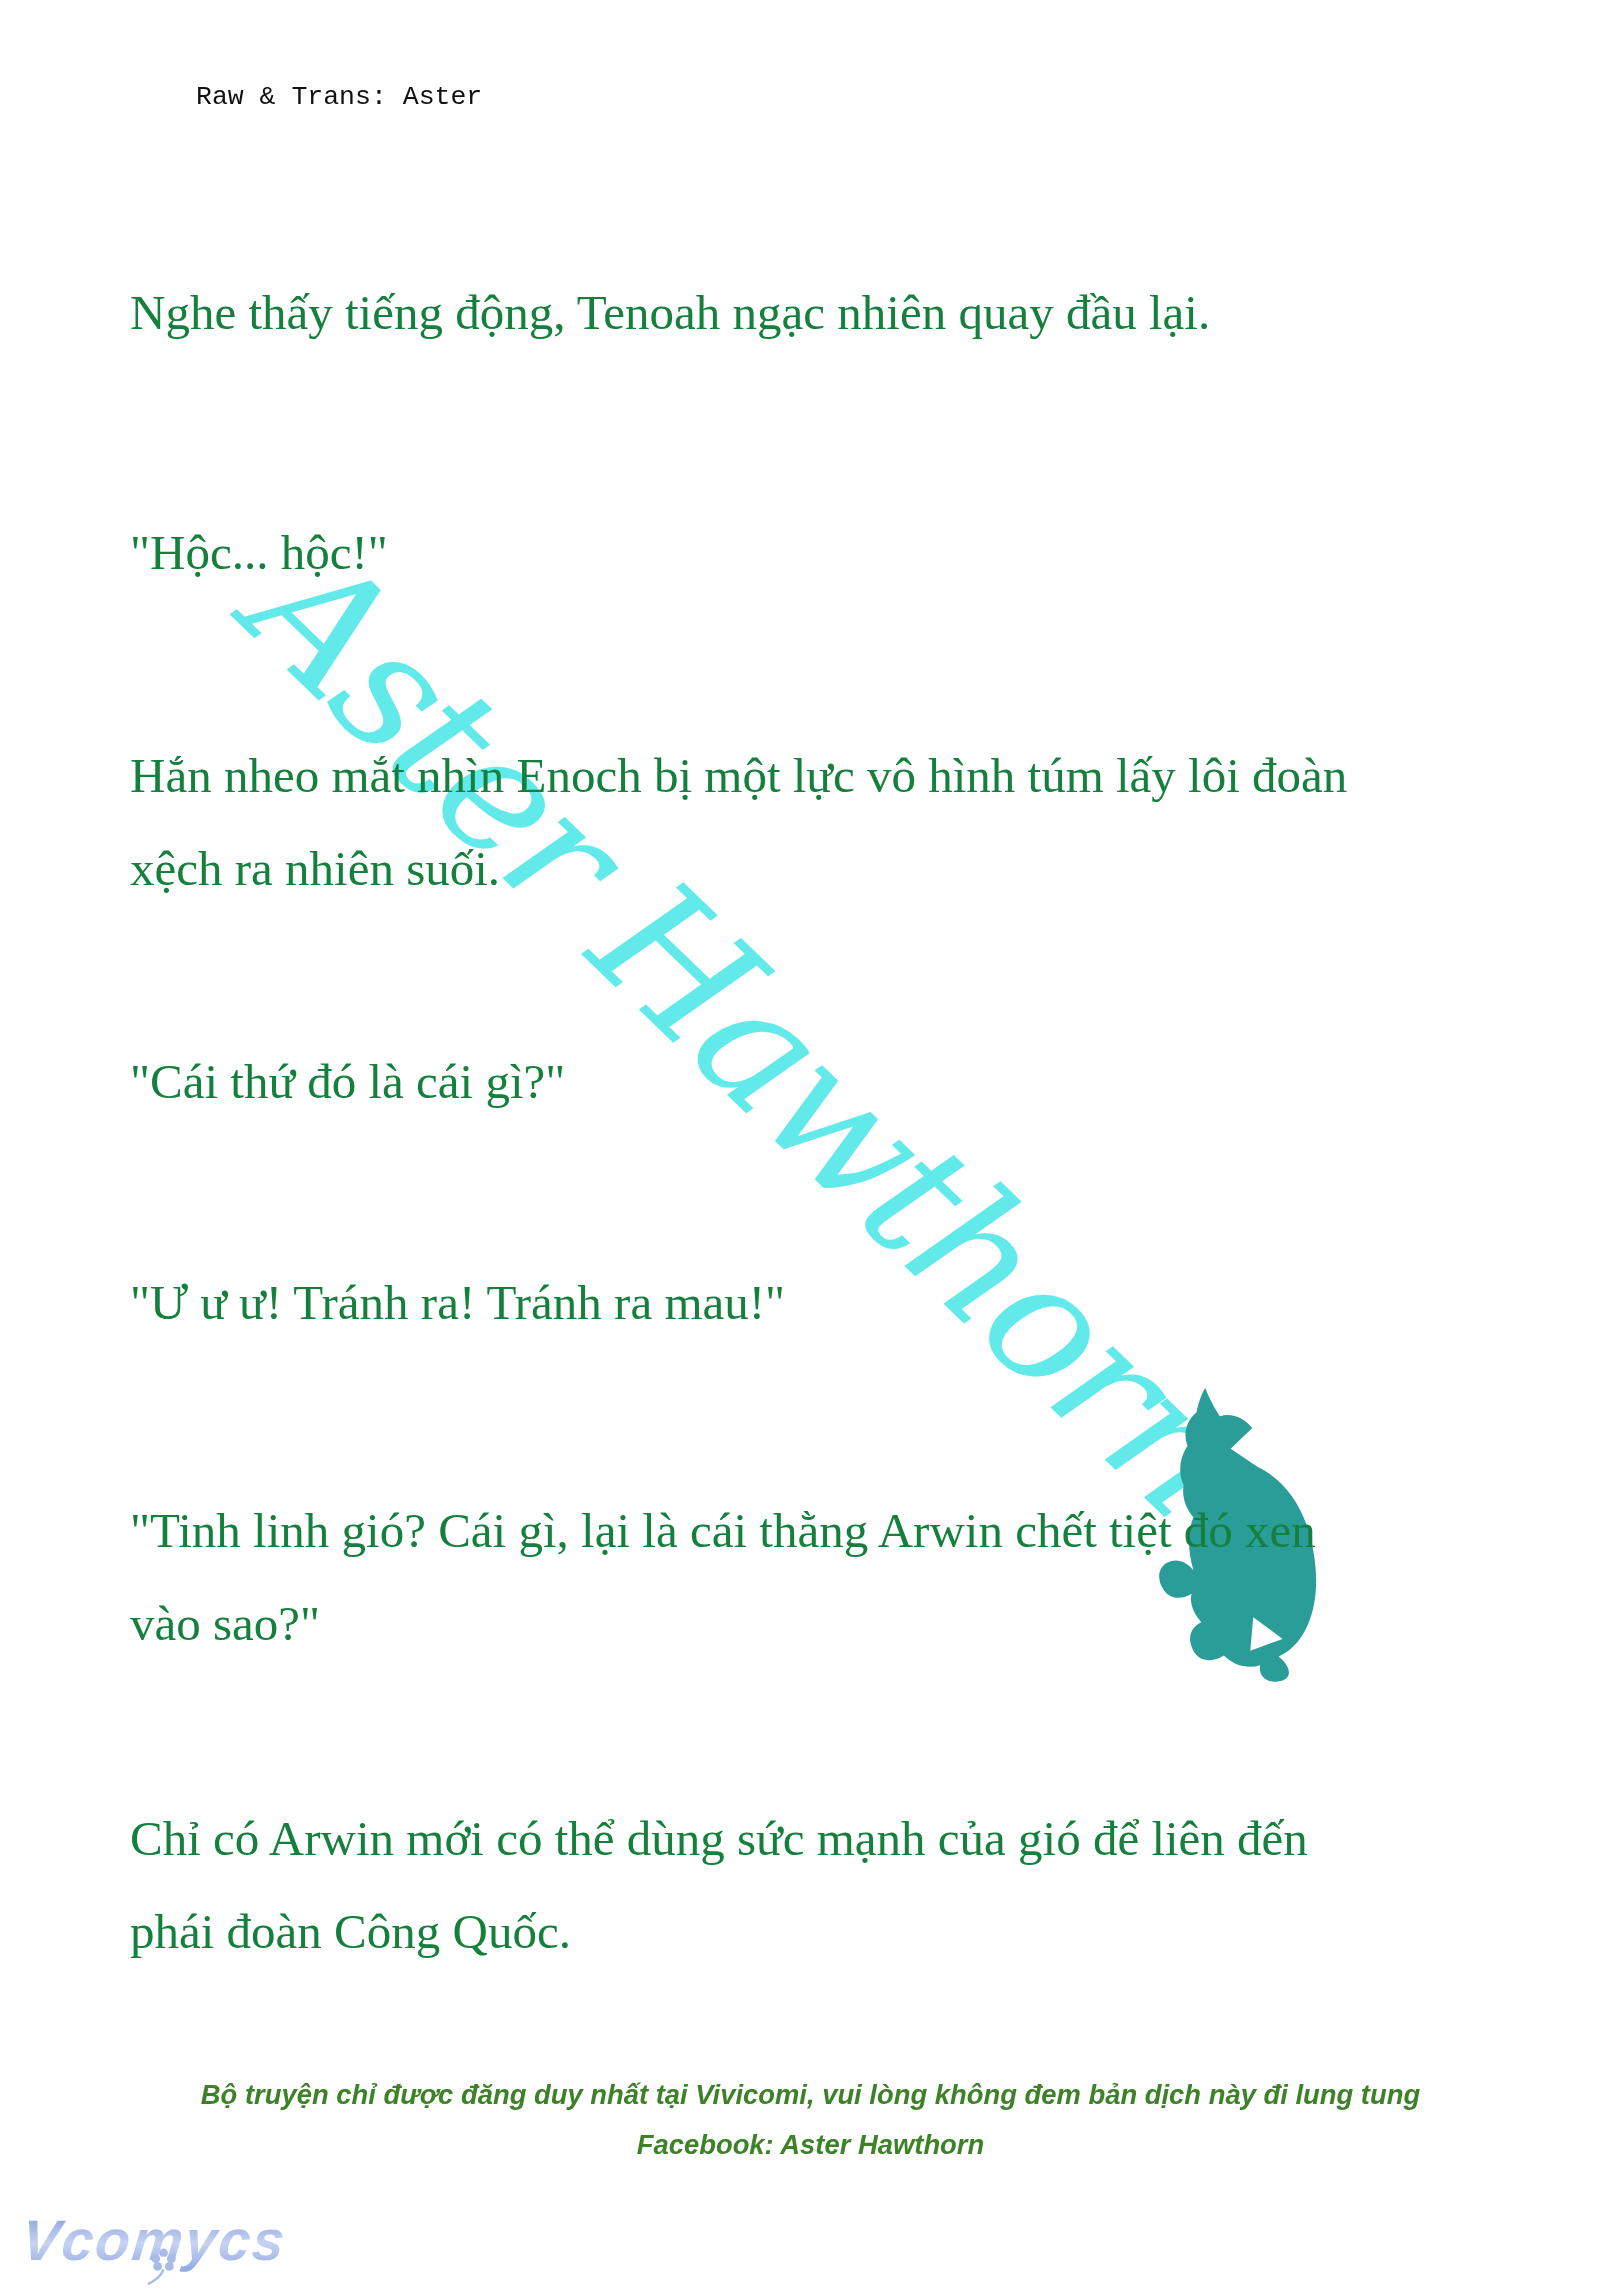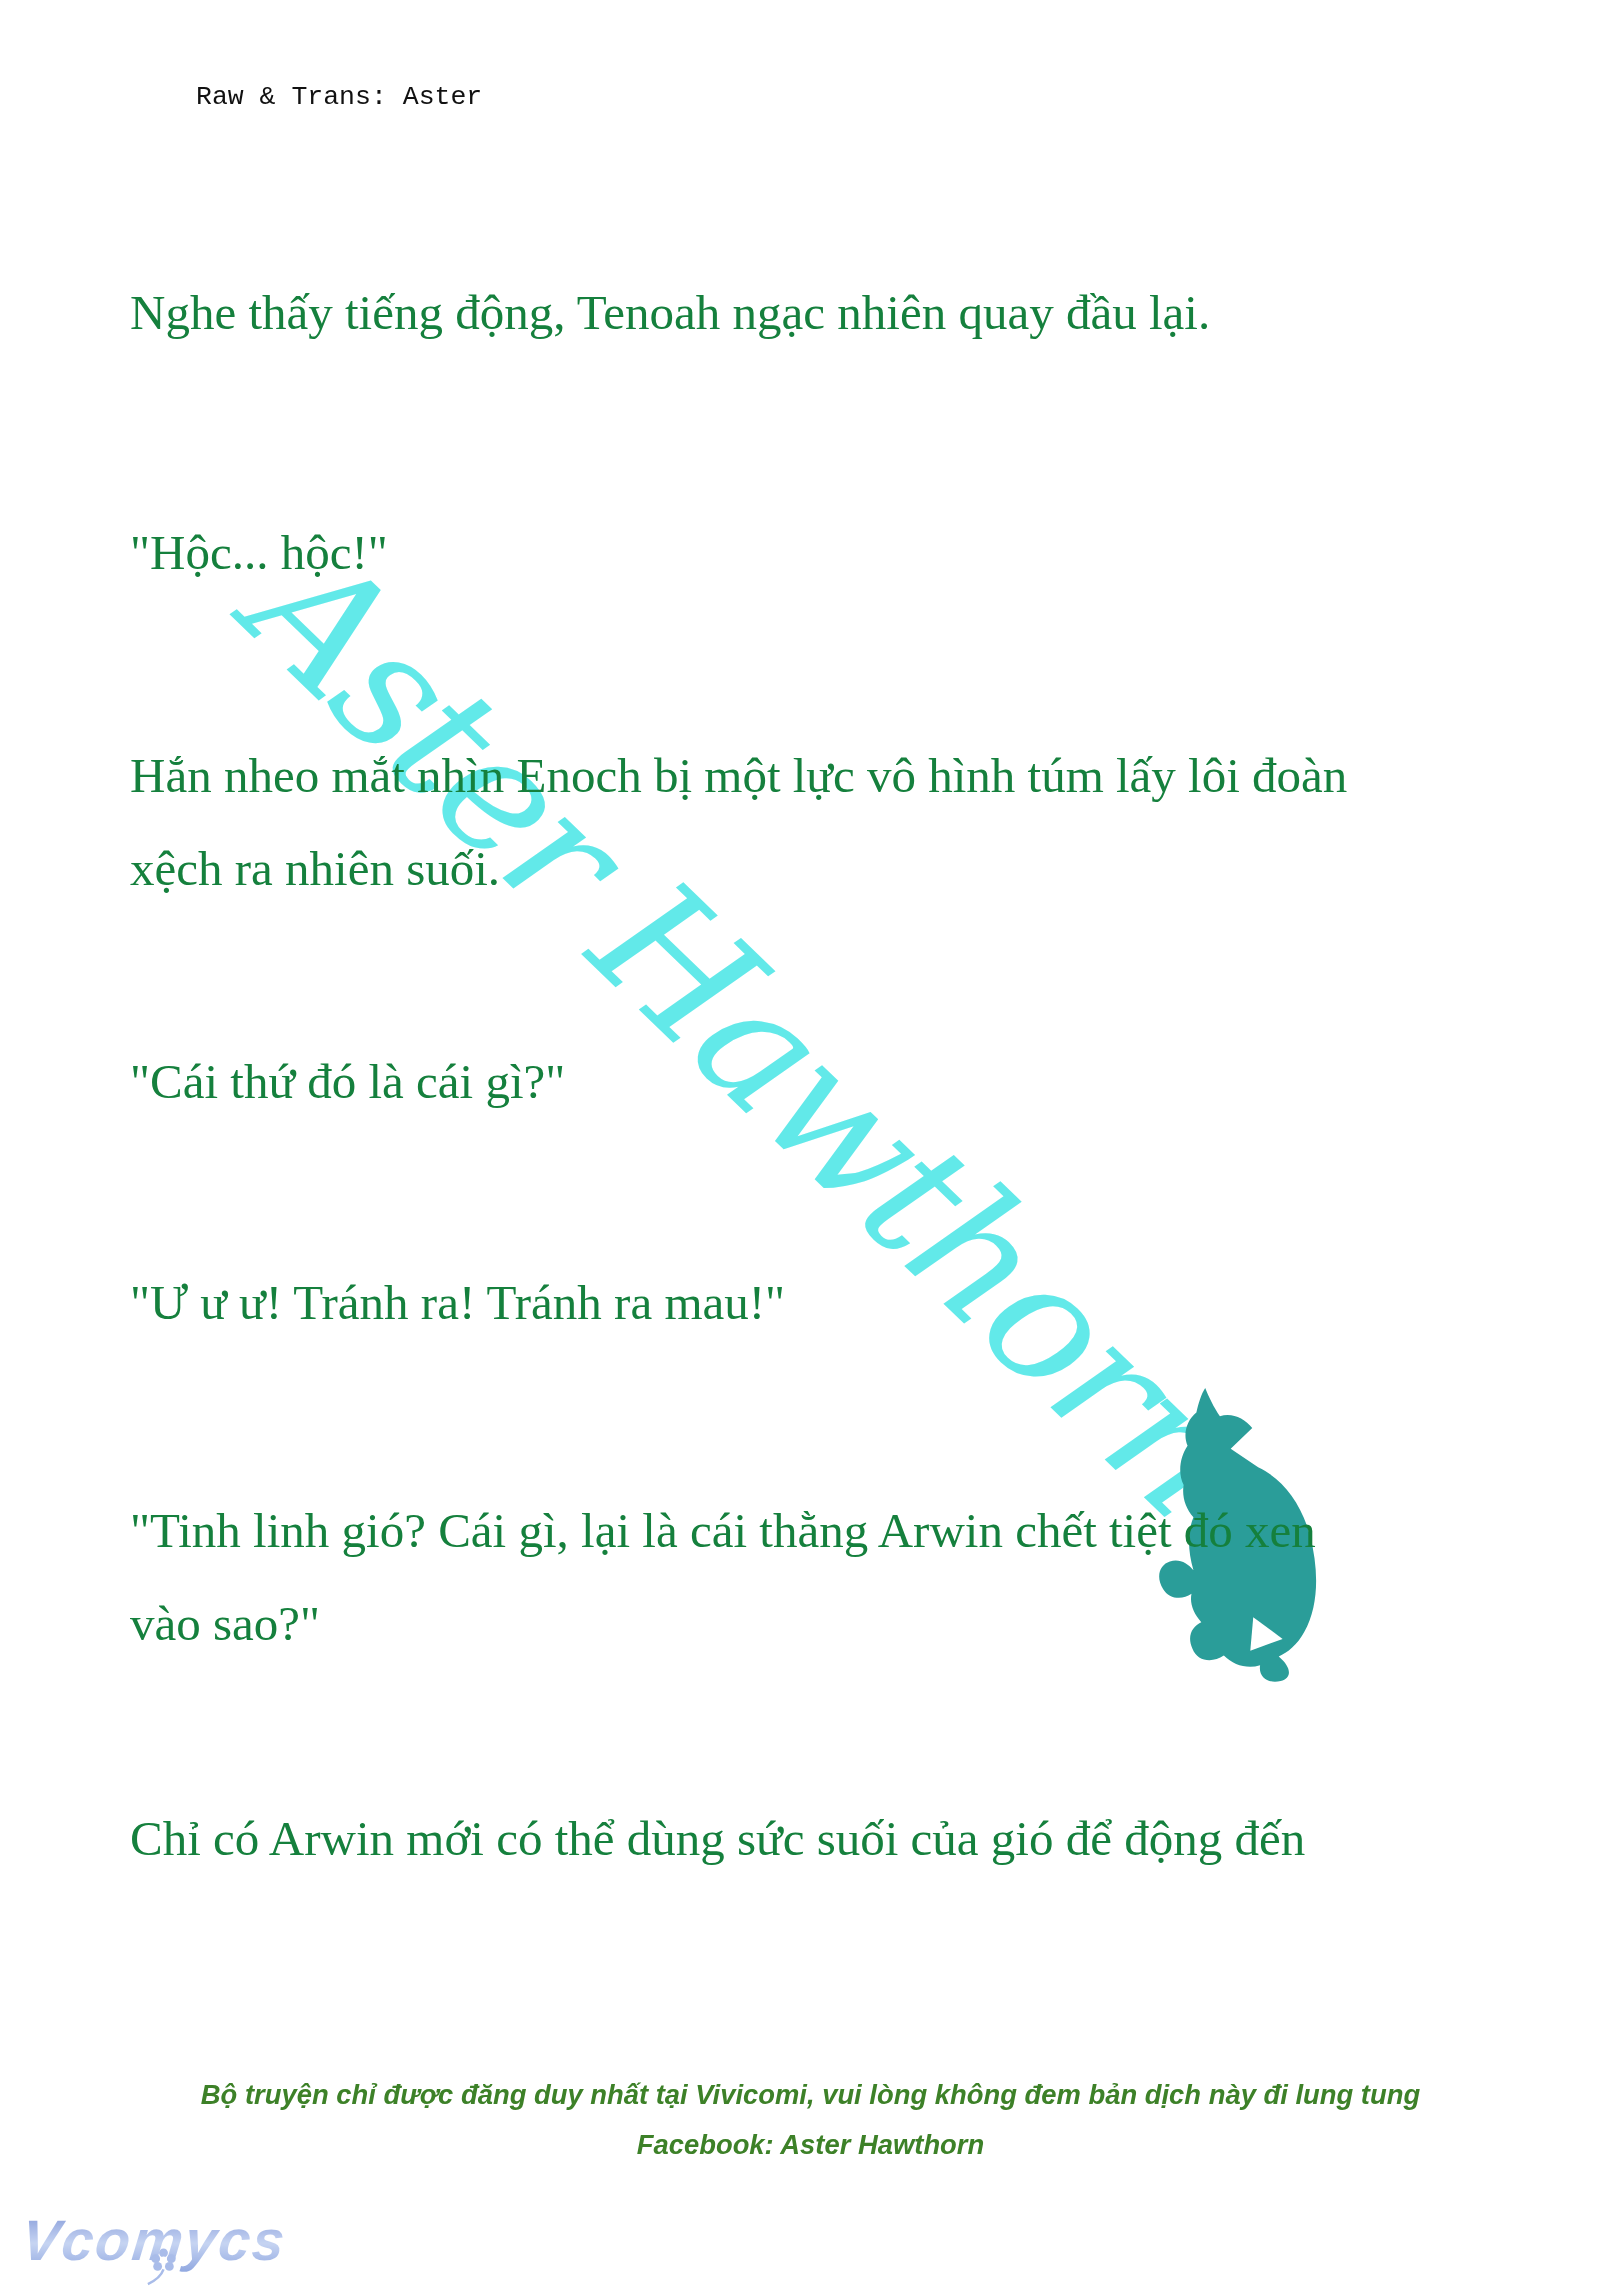--- a/index.html
+++ b/index.html
@@ -135,21 +135,22 @@
   <div>"Cái thứ đó là cái gì?"</div>
 </div>
 <div class="layer-text para para-5">
   <div>"Ư ư ư! Tránh ra! Tránh ra mau!"</div>
 </div>
 <div class="layer-text para para-6">
   <div>"Tinh linh gió? Cái gì, lại là cái thằng Arwin chết tiệt đó xen</div>
   <div>vào sao?"</div>
 </div>
 <div class="layer-text para para-7">
-  <div>Chỉ có Arwin mới có thể dùng sức suối của gió để động đến</div>
+  <div>Chỉ có Arwin mới có thể dùng sức mạnh của gió để liên đến</div>
+  <div>phái đoàn Công Quốc.</div>
 </div>
 
 <div class="layer-text footer-notice">
   <div>Bộ truyện chỉ được đăng duy nhất tại Vivicomi, vui lòng không đem bản dịch này đi lung tung</div>
   <div>Facebook: Aster Hawthorn</div>
 </div>
 
 <div class="layer-text logo">Vcomycs</div>
 <div class="layer-text logo-flower">
   <svg width="41" height="41" viewBox="0 0 42 42" xmlns="http://www.w3.org/2000/svg">

